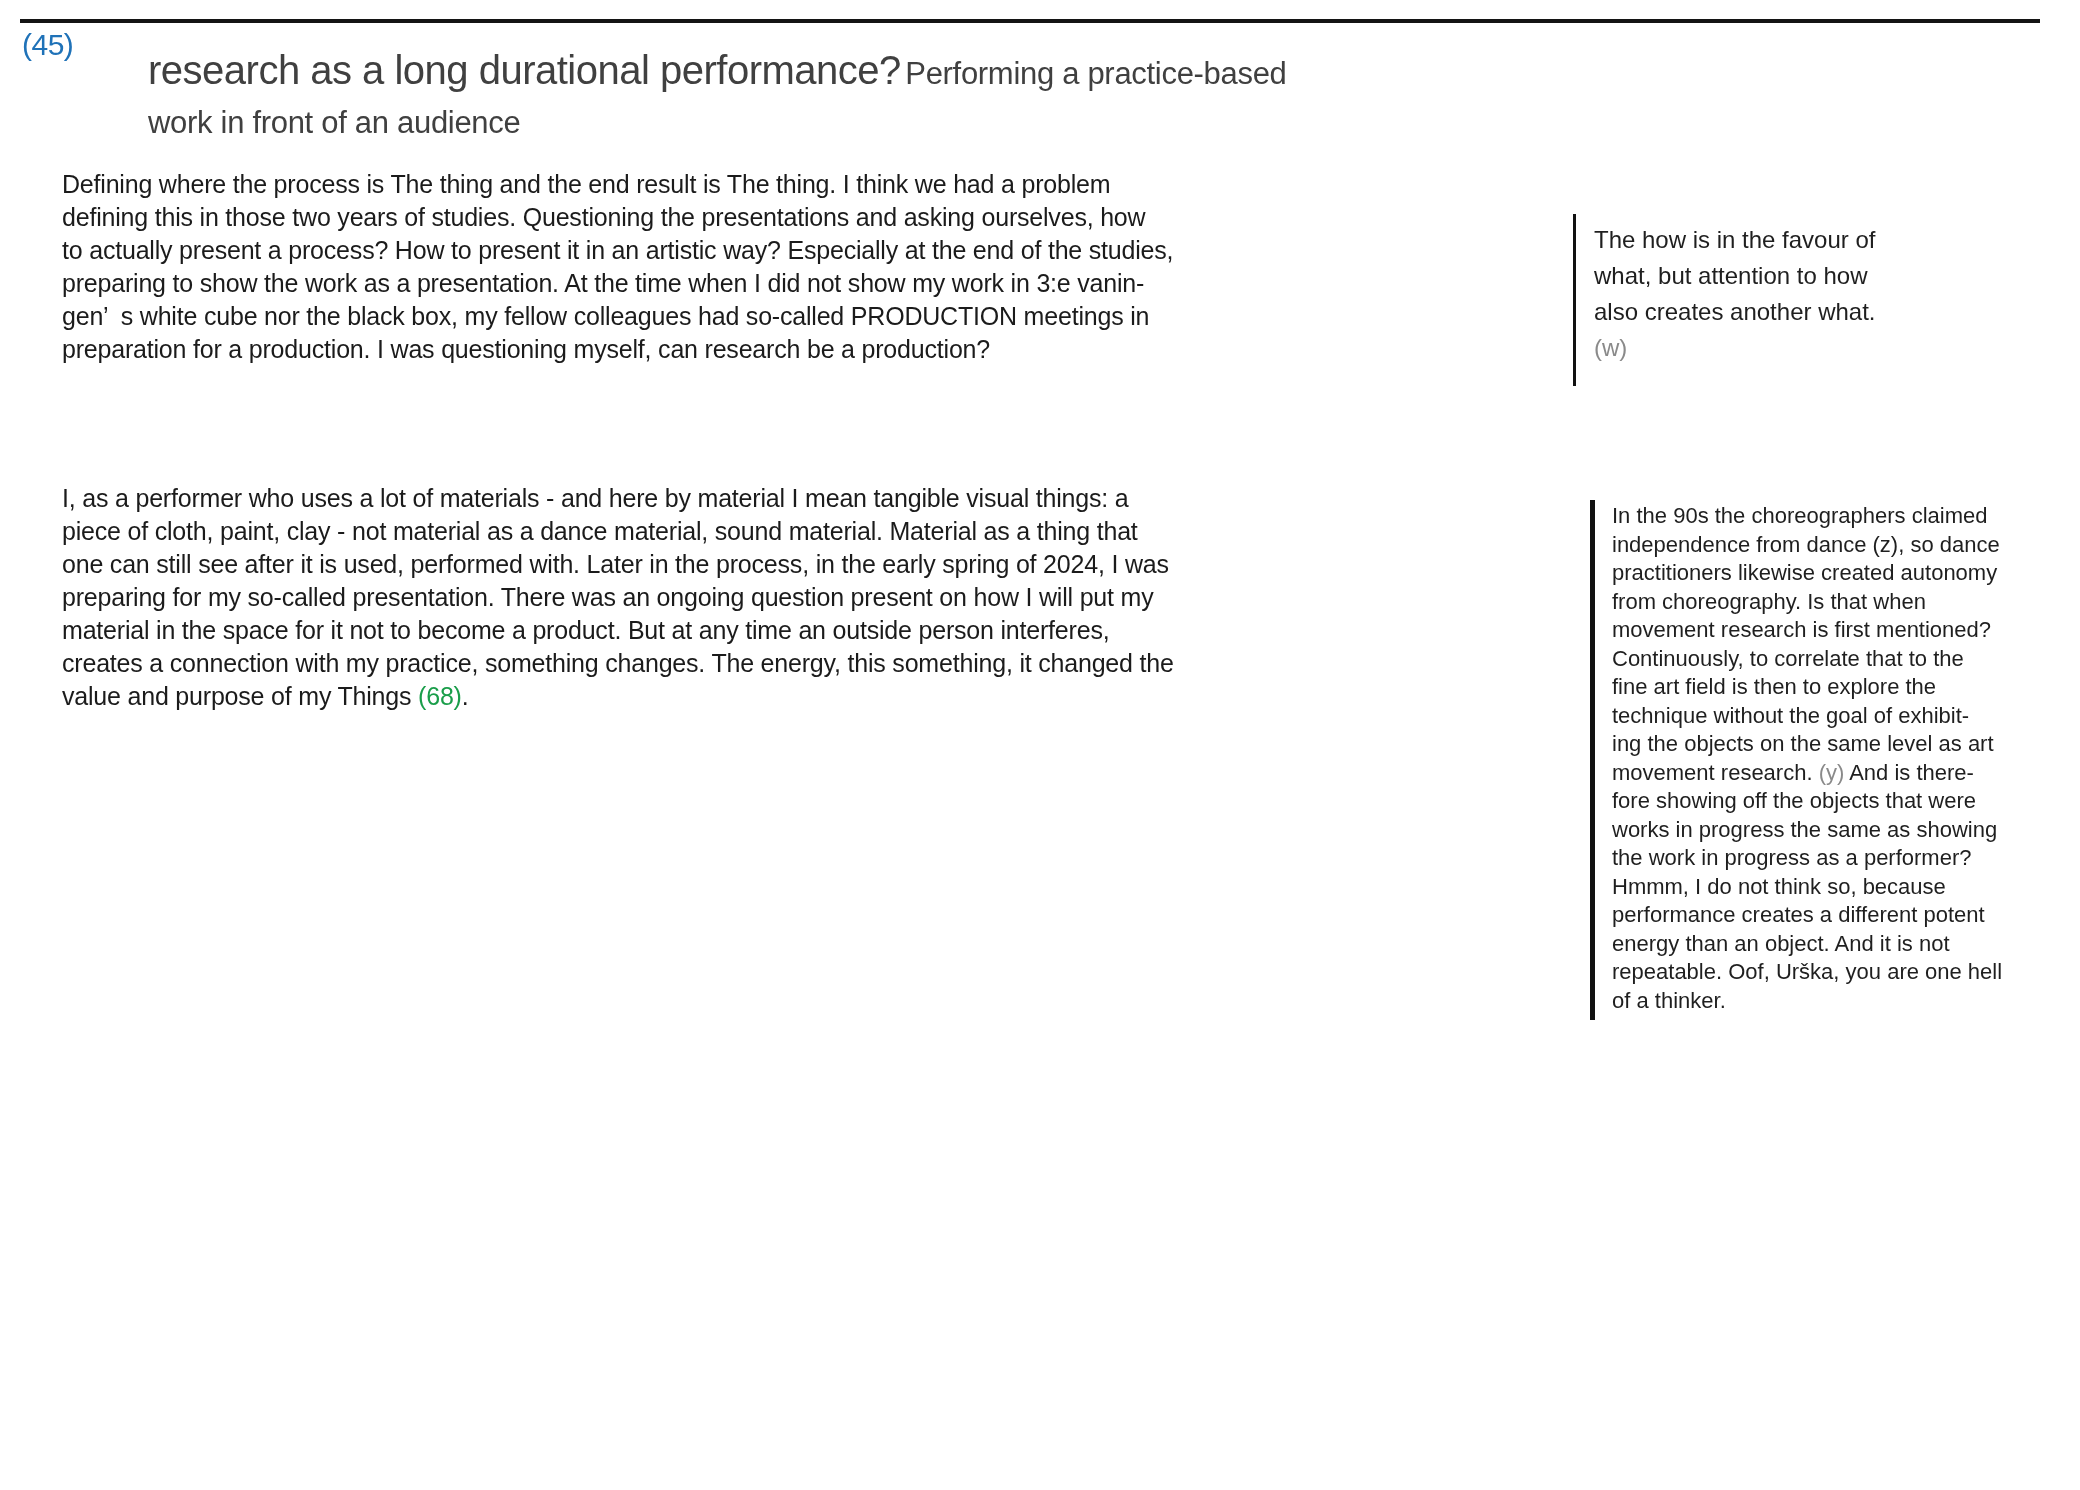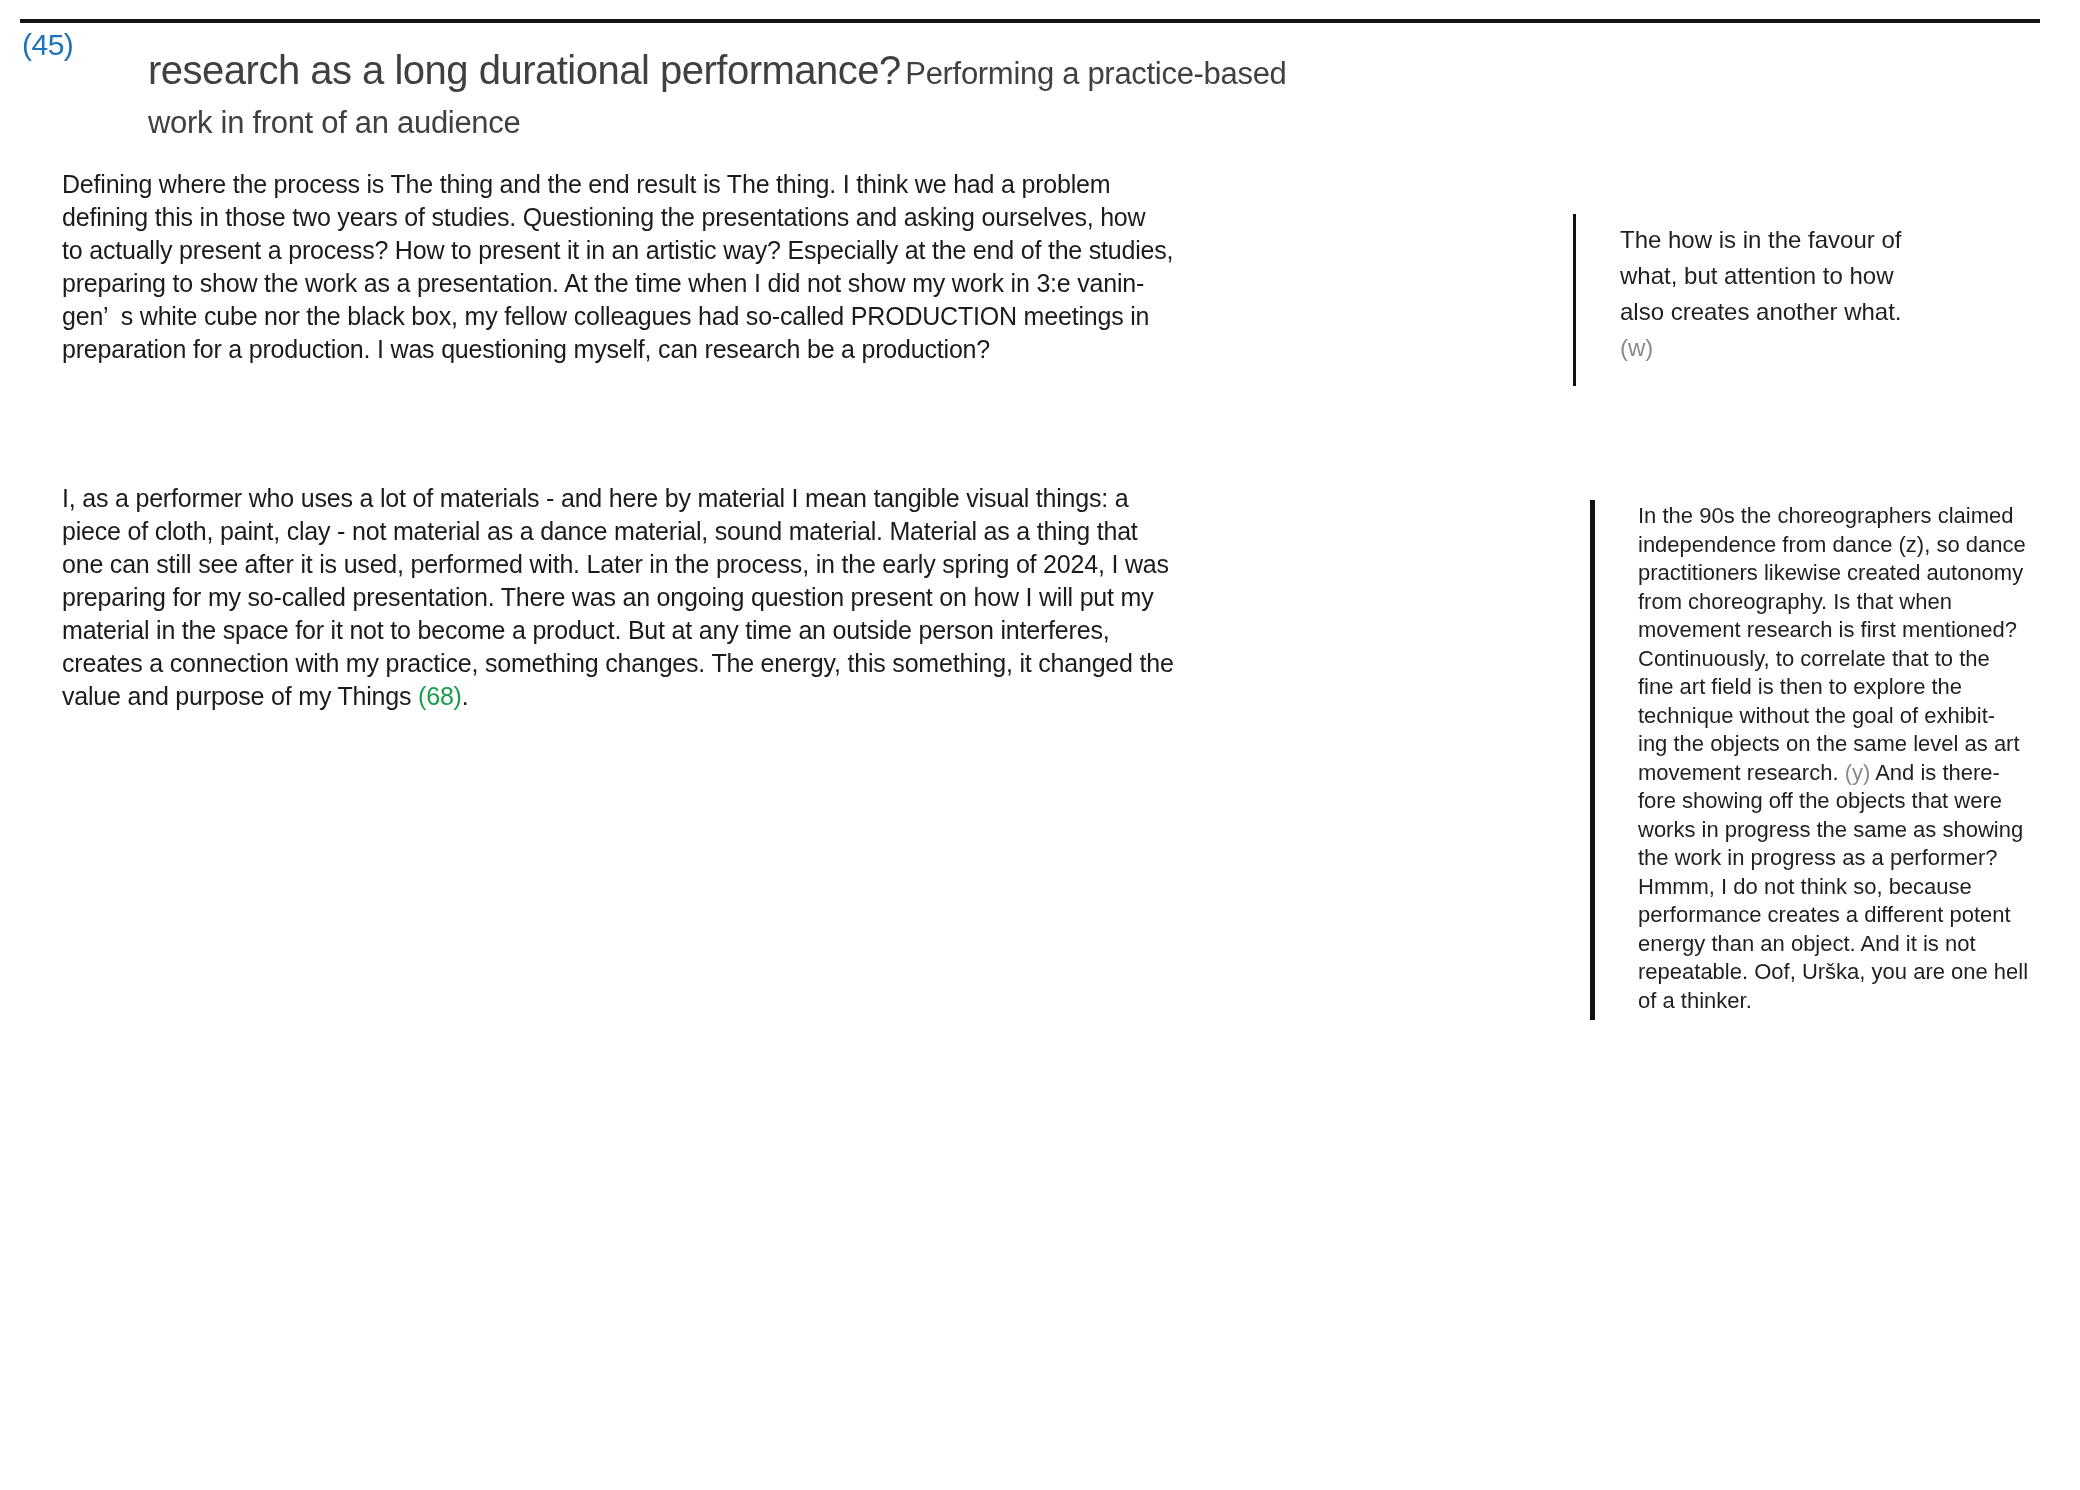--- a/index.html
+++ b/index.html
@@ -27,21 +27,21 @@
     white-space:pre-line;color:#1b1b1b;
   }
   .para-1{top:168px;}
   .para-2{top:482px;}
   .para-3{top:795px;}
   .green{color:#1a9e4a;}
   .gray{color:#8a8a8a;}
   .note-bar{position:absolute;background:#111;}
   .note1-bar{left:1573px;top:214px;width:3px;height:172px;}
   .note2-bar{left:1590px;top:500px;width:5px;height:520px;}
-  .margin-note{position:absolute;white-space:pre-line;color:#1f1f1f;margin-left:26px;}
+  .margin-note{position:absolute;white-space:pre-line;color:#1f1f1f;}
   .note1{left:1594px;top:222px;width:410px;font-size:24px;line-height:36px;}
   .note2{left:1612px;top:502px;width:468px;font-size:22px;line-height:28.5px;}
   .quote{position:absolute;left:60px;top:1232px;width:1932px;text-align:right;color:#141414;}
   .q-line{font-size:52px;line-height:62px;letter-spacing:-0.5px;white-space:nowrap;}
   .q-attr{font-size:28px;line-height:34px;margin-top:2px;color:#1b1b1b;}
   .footnotes{
     position:absolute;left:20px;top:1412px;width:1500px;
     font-size:17px;line-height:23px;letter-spacing:-0.2px;color:#8c8c8c;
   }
 </style>

